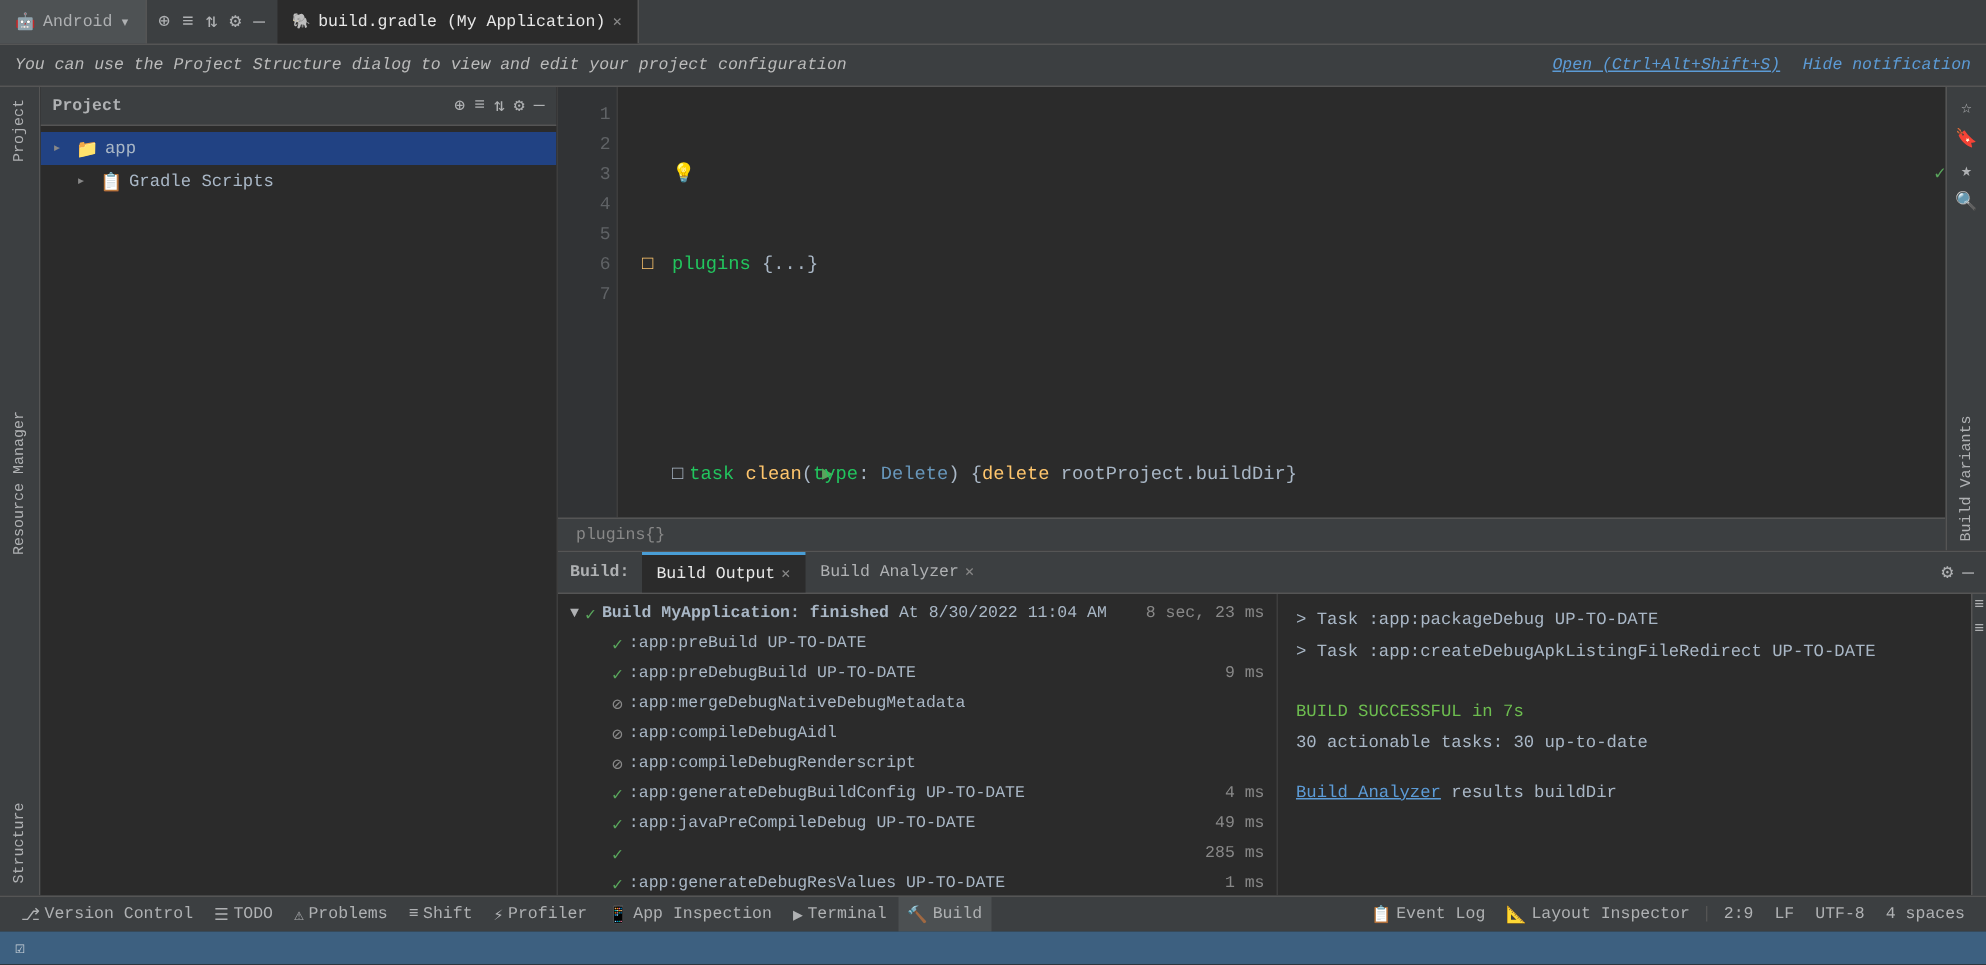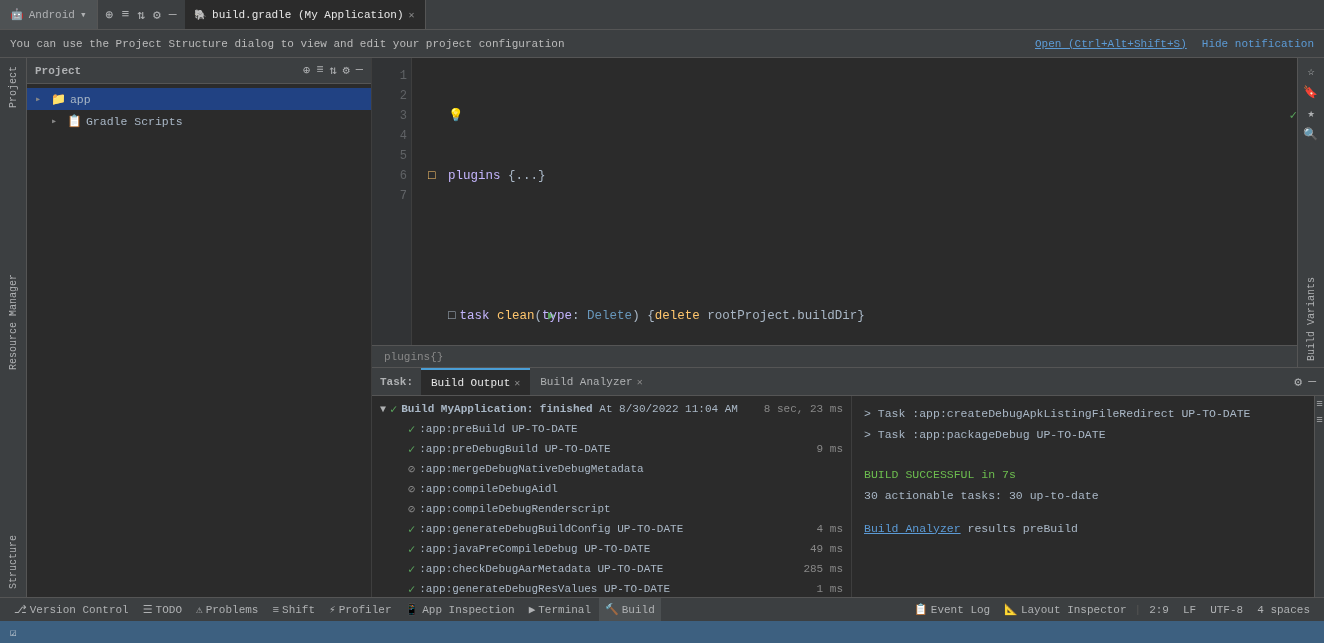--- a/index.html
+++ b/index.html
@@ -79,20 +79,21 @@
     .notification-bar {
       display: flex;
       align-items: center;
       background: #3c3f41;
       height: 28px;
       padding: 0 10px;
       border-bottom: 1px solid #555;
       font-size: 11px;
       color: #bbb;
       flex-shrink: 0;
+      font-style: italic;
     }
     .notification-bar .notif-text { flex: 1; }
     .notification-bar .notif-link {
       color: #5c9bd6;
       cursor: pointer;
       text-decoration: underline;
       margin-right: 15px;
     }
     .notification-bar .notif-hide {
       color: #5c9bd6;
@@ -192,21 +193,21 @@
       display: flex;
       align-items: center;
       min-height: 20px;
       position: relative;
     }
     .code-gutter {
       width: 20px;
       flex-shrink: 0;
       color: #ffc66d;
     }
-    .kw { color: #c4b5fd; }
+    .kw { color: #22c55e; }
     .fn { color: #ffc66d; }
     .cm { color: #808080; font-style: italic; }
     .editor-status-bar {
       height: 22px;
       background: #3c3f41;
       border-top: 1px solid #555;
       display: flex;
       align-items: center;
       padding: 0 12px;
       font-size: 11px;
@@ -481,21 +482,21 @@
         <span style="color:#afb1b3;font-size:12px;cursor:pointer;" title="Bookmarks">🔖</span>
         <span style="color:#afb1b3;font-size:12px;cursor:pointer;" title="Star">★</span>
         <span style="color:#afb1b3;font-size:12px;cursor:pointer;" title="Search">🔍</span>
         <div style="flex:1;"></div>
         <div style="writing-mode:vertical-rl;transform:rotate(180deg);font-size:10px;color:#afb1b3;padding:6px 3px;cursor:pointer;white-space:nowrap;">Build Variants</div>
       </div>
     </div>
 
     <div class="build-panel">
       <div class="build-tabs">
-        <span class="build-label">Task:</span>
+        <span class="build-label">Build:</span>
         <div class="build-tab active">
           <span>Build Output</span>
           <span class="build-tab-close">✕</span>
         </div>
         <div class="build-tab">
           <span>Build Analyzer</span>
           <span class="build-tab-close">✕</span>
         </div>
         <div class="build-icons">
           <span style="color:#afb1b3;font-size:13px;cursor:pointer;">⚙</span>
@@ -546,41 +547,40 @@
           </div>
           <div class="build-item">
             <span style="width:24px;"></span>
             <span class="bi-check">✓</span>
             <span>:app:javaPreCompileDebug UP-TO-DATE</span>
             <span class="bi-time">49 ms</span>
           </div>
           <div class="build-item">
             <span style="width:24px;"></span>
             <span class="bi-check">✓</span>
-            <span>:app:checkDebugAarMetadata UP-TO-DATE</span>
             <span class="bi-time">285 ms</span>
           </div>
           <div class="build-item">
             <span style="width:24px;"></span>
             <span class="bi-check">✓</span>
             <span>:app:generateDebugResValues UP-TO-DATE</span>
             <span class="bi-time">1 ms</span>
           </div>
         </div>
 
         <div class="build-right">
+          <div class="task-line">&gt; Task :app:packageDebug UP-TO-DATE</div>
           <div class="task-line">&gt; Task :app:createDebugApkListingFileRedirect UP-TO-DATE</div>
-          <div class="task-line">&gt; Task :app:packageDebug UP-TO-DATE</div>
           <div style="height:12px;"></div>
           <div class="build-success">BUILD SUCCESSFUL in 7s</div>
           <div class="task-line">30 actionable tasks: 30 up-to-date</div>
           <div style="height:12px;"></div>
           <div>
             <span class="build-analyzer-link">Build Analyzer</span>
-            <span> results preBuild</span>
+            <span> results buildDir</span>
           </div>
         </div>
 
         <div style="width:10px; background:#3c3f41; border-left:1px solid #555; display:flex; flex-direction:column; align-items:center; padding-top:2px; gap:4px;">
           <span style="color:#afb1b3;font-size:11px;cursor:pointer;">≡</span>
           <span style="color:#afb1b3;font-size:11px;cursor:pointer;">≡</span>
         </div>
       </div>
     </div>
 

